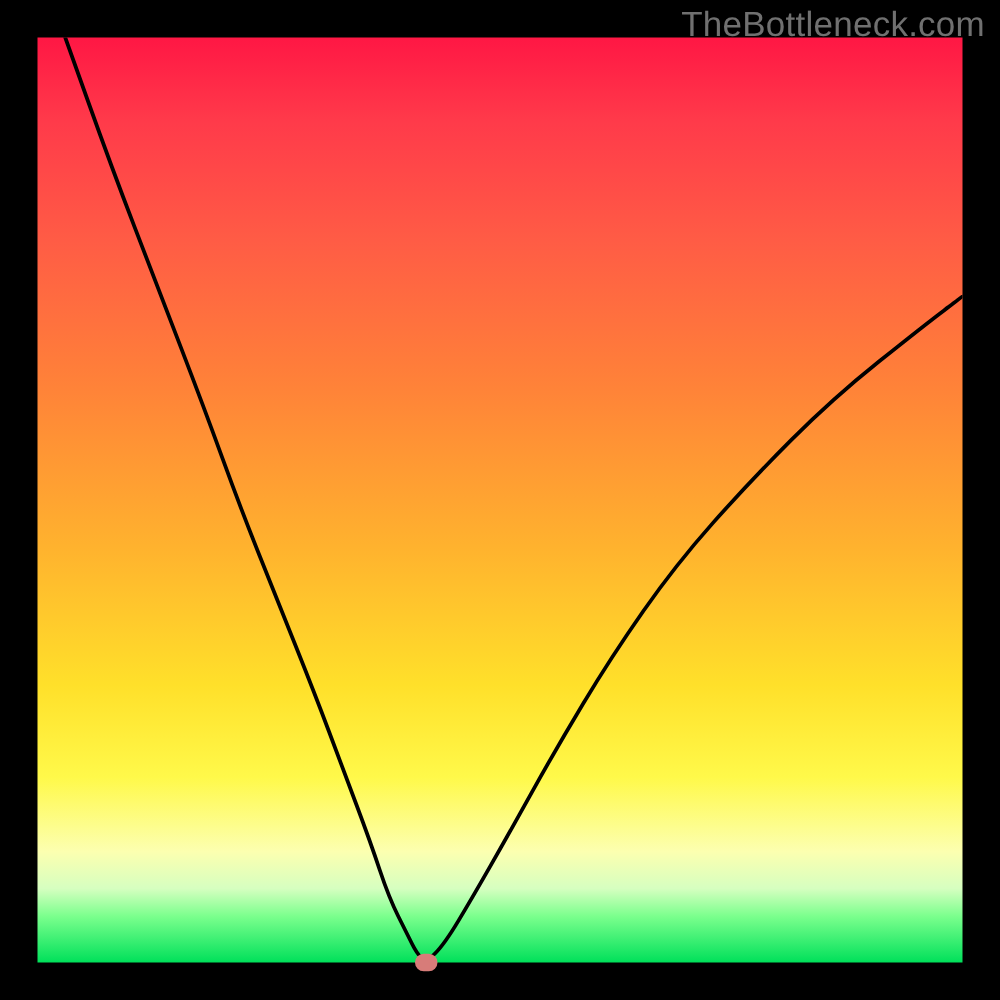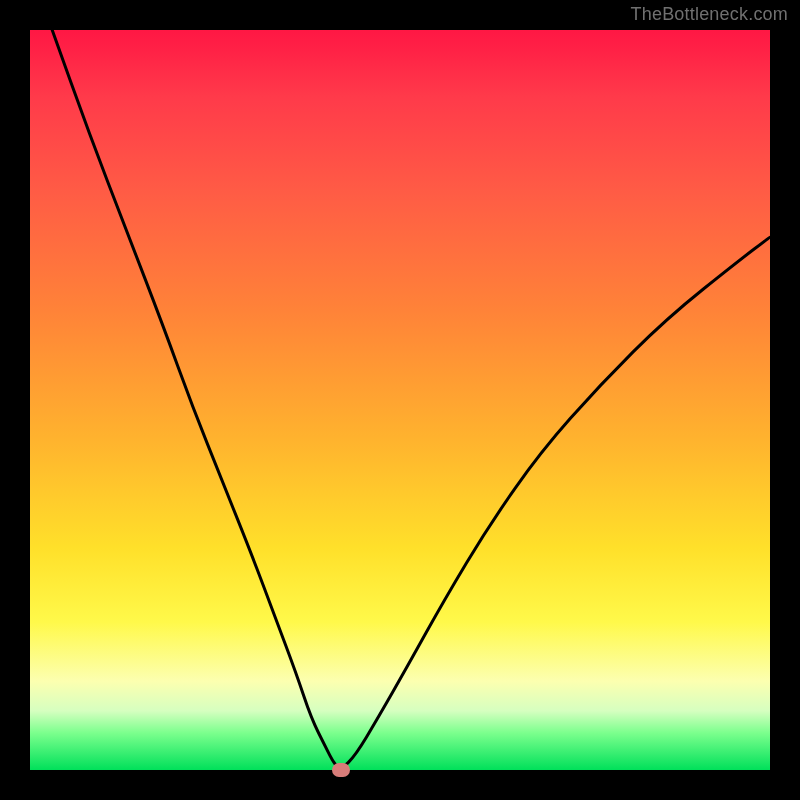--- a/index.html
+++ b/index.html
@@ -15,21 +15,21 @@
     position: relative;
     width: 800px;
     height: 800px;
     background: #000;
   }
   .watermark {
     position: absolute;
     top: 4px;
     right: 12px;
     color: #707070;
-    font-size: 18px;
+    font-size: 28px;
     font-weight: 500;
     letter-spacing: 0.2px;
   }
   .plot-area {
     position: absolute;
     left: 30px;
     top: 30px;
     width: 740px;
     height: 740px;
     

